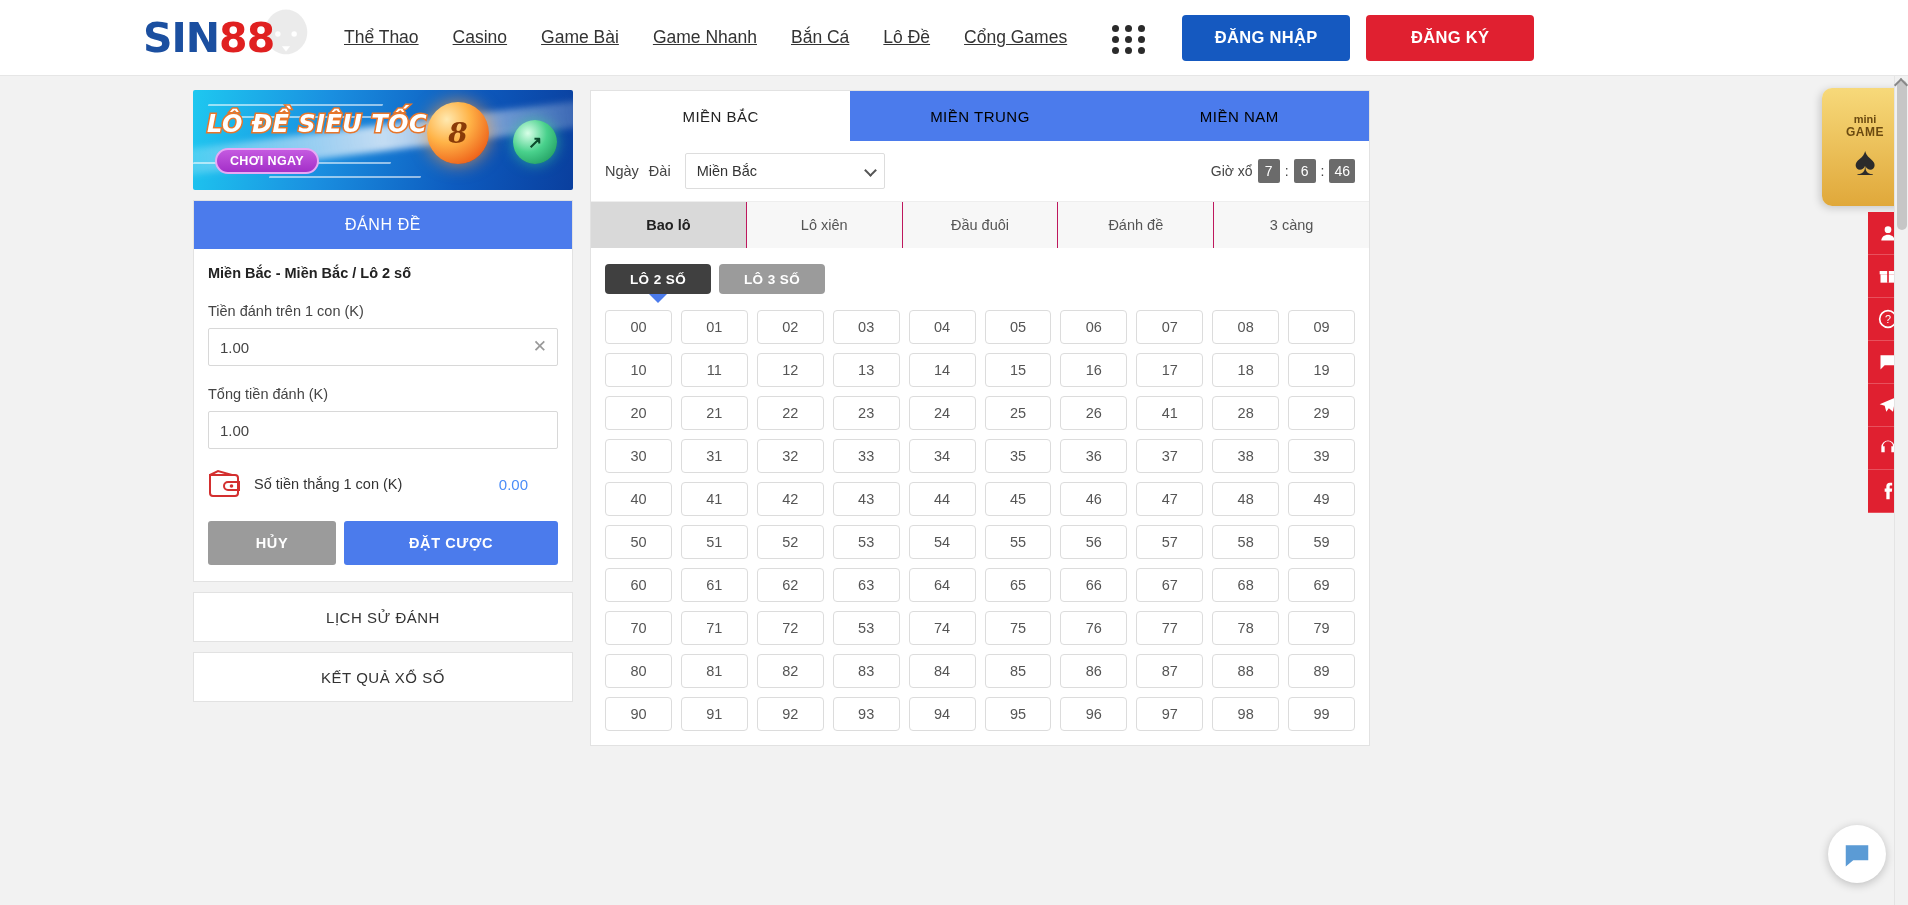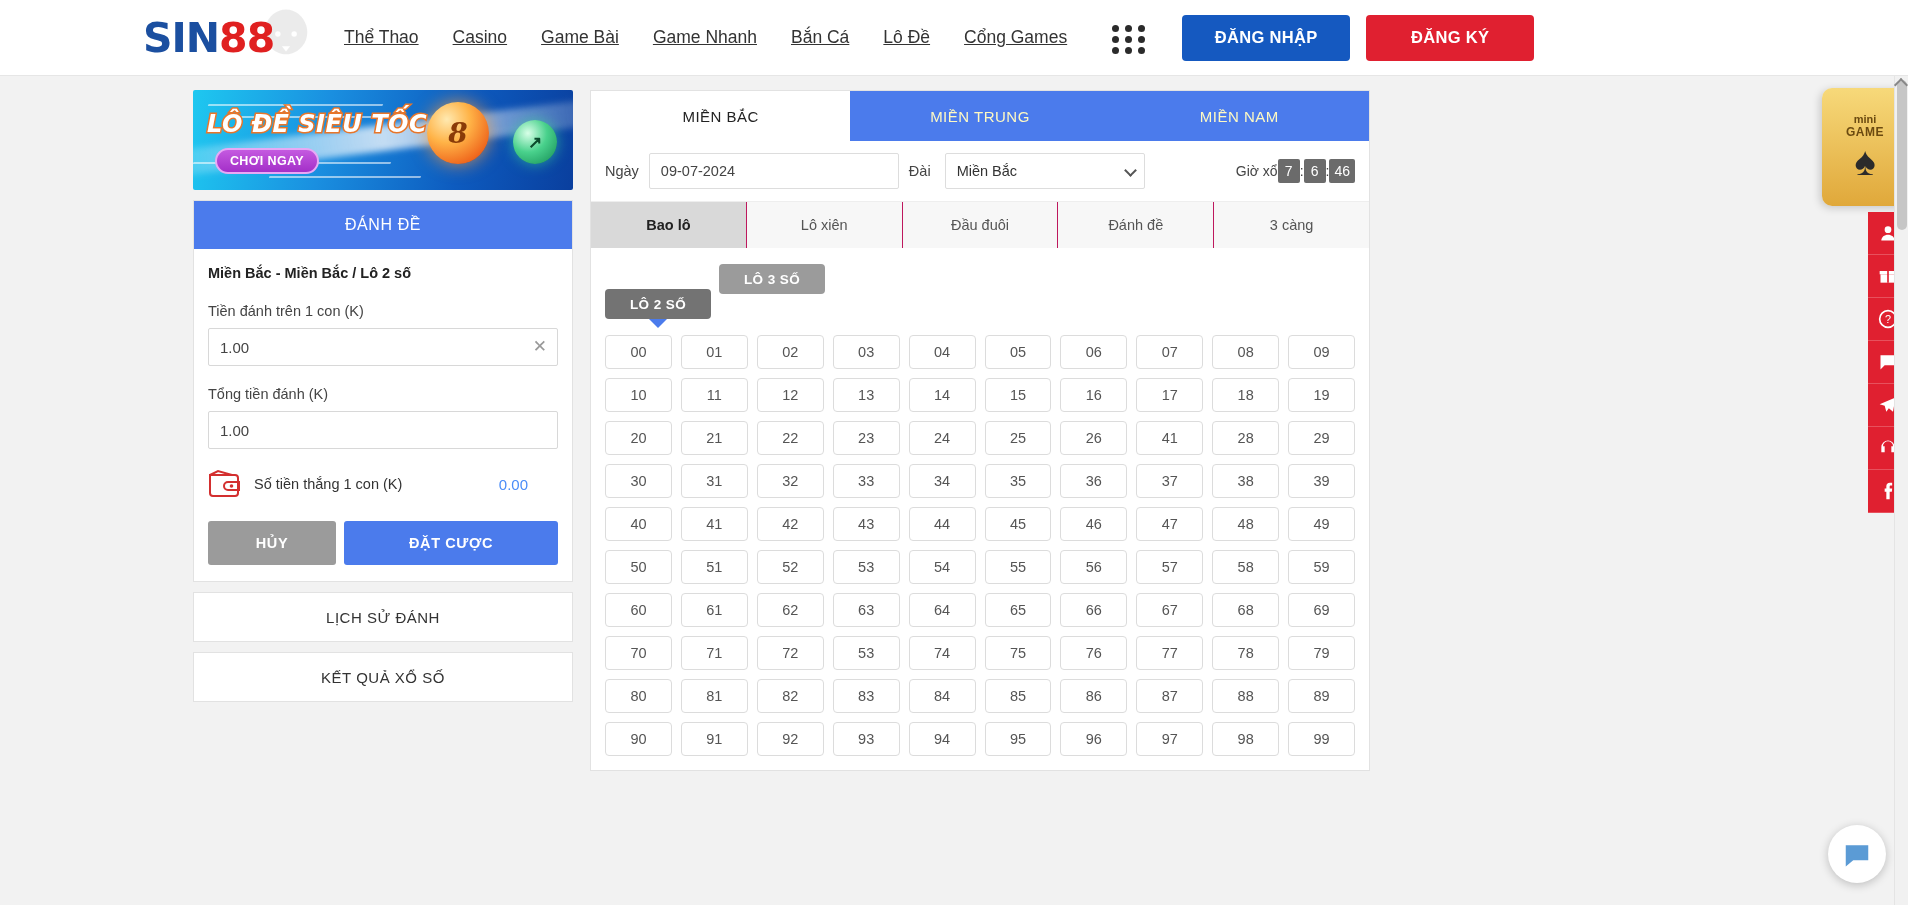--- a/index.html
+++ b/index.html
@@ -145,42 +145,42 @@
     background: #fff; border: 1px solid #e2e2e2; margin-top: 10px; height: 50px;
     display: flex; align-items: center; justify-content: center;
     font-size: 15px; color: #333; letter-spacing: .5px; cursor: pointer;
   }
 
   
   .rpanel { background: #fff; border: 1px solid #e2e2e2; }
   .region-tabs { display: flex; height: 50px; background: #4b7bec; }
   .region-tab {
     flex: 1; display: flex; align-items: center; justify-content: center;
-    color: #fef9c3; font-size: 15px; letter-spacing: .5px; cursor: pointer;
+    color: #000000; font-size: 15px; letter-spacing: .5px; cursor: pointer;
   }
   .region-tab.active { background: #fff; color: #222; }
   .filter-row { display: flex; align-items: center; padding: 12px 14px; gap: 10px; }
   .f-label { font-size: 14.5px; color: #444; }
   .date-input {
     width: 250px; height: 36px; border: 1px solid #ddd; border-radius: 2px;
     padding: 0 11px; font-size: 14.5px; color: #444;
     font-family: "Liberation Sans", sans-serif;
   }
   .select-wrap { position: relative; width: 200px; margin-left: 4px; }
   .sel {
     width: 100%; height: 36px; border: 1px solid #ddd; border-radius: 2px;
     padding: 0 28px 0 11px; font-size: 14.5px; color: #333; background: #fff;
     appearance: none; font-family: "Liberation Sans", sans-serif; cursor: pointer;
   }
   .sel-arrow {
     position: absolute; right: 10px; top: 13px; width: 9px; height: 9px;
     border-right: 2px solid #555; border-bottom: 2px solid #555;
     transform: rotate(45deg); pointer-events: none;
   }
-  .timer { margin-left: auto; display: flex; align-items: center; }
+  .timer { margin-left: auto; display: flex; align-items: center; gap: 5px; }
   .timer-label { font-size: 14px; color: #444; }
   .tbox {
     background: #6b6b6b; color: #fff; font-size: 14px; border-radius: 2px;
     min-width: 22px; height: 24px; display: flex; align-items: center;
     justify-content: center; padding: 0 5px;
   }
   .tcolon { color: #444; font-size: 14px; }
 
   .bettype-tabs { display: flex; background: #f7f7f7; border-top: 1px solid #eee; }
   .bt-tab {
@@ -189,21 +189,21 @@
   }
   .bt-tab:last-child { border-right: none; }
   .bt-tab.active { background: #d9d9d9; color: #222; font-weight: bold; }
 
   .digit-toggle { display: flex; gap: 8px; padding: 16px 14px 0; position: relative; }
   .dt-btn {
     width: 106px; height: 30px; border-radius: 4px; color: #fff; font-size: 13.5px;
     font-weight: bold; display: flex; align-items: center; justify-content: center;
     cursor: pointer; letter-spacing: .4px; position: relative;
   }
-  .dt-btn.active { background: #737373; margin-top: 25px; }
+  .dt-btn.active { background: #404040; }
   .dt-btn.inactive { background: #9b9b9b; }
   .dt-btn.active:after {
     content: ""; position: absolute; left: 50%; bottom: -9px; transform: translateX(-50%);
     border-left: 9px solid transparent; border-right: 9px solid transparent;
     border-top: 9px solid #4b7bec;
   }
 
   .num-grid {
     display: grid; grid-template-columns: repeat(10, 1fr); gap: 9px;
     padding: 16px 14px 14px;
@@ -361,21 +361,20 @@
     <div class="rpanel">
 
       <div class="region-tabs">
         <div class="region-tab active">MIỀN BẮC</div>
         <div class="region-tab">MIỀN TRUNG</div>
         <div class="region-tab">MIỀN NAM</div>
       </div>
 
       <div class="filter-row">
         <div class="f-label">Ngày</div>
-        <input class="date-input" value="09-07-2024" style="">
         <div class="f-label">Đài</div>
         <div class="select-wrap">
           <select class="sel">
             <option>Miền Bắc</option>
           </select>
           <span class="sel-arrow"></span>
         </div>
         <div class="timer">
           <span class="timer-label">Giờ xổ</span>
           <span class="tbox">7</span>

